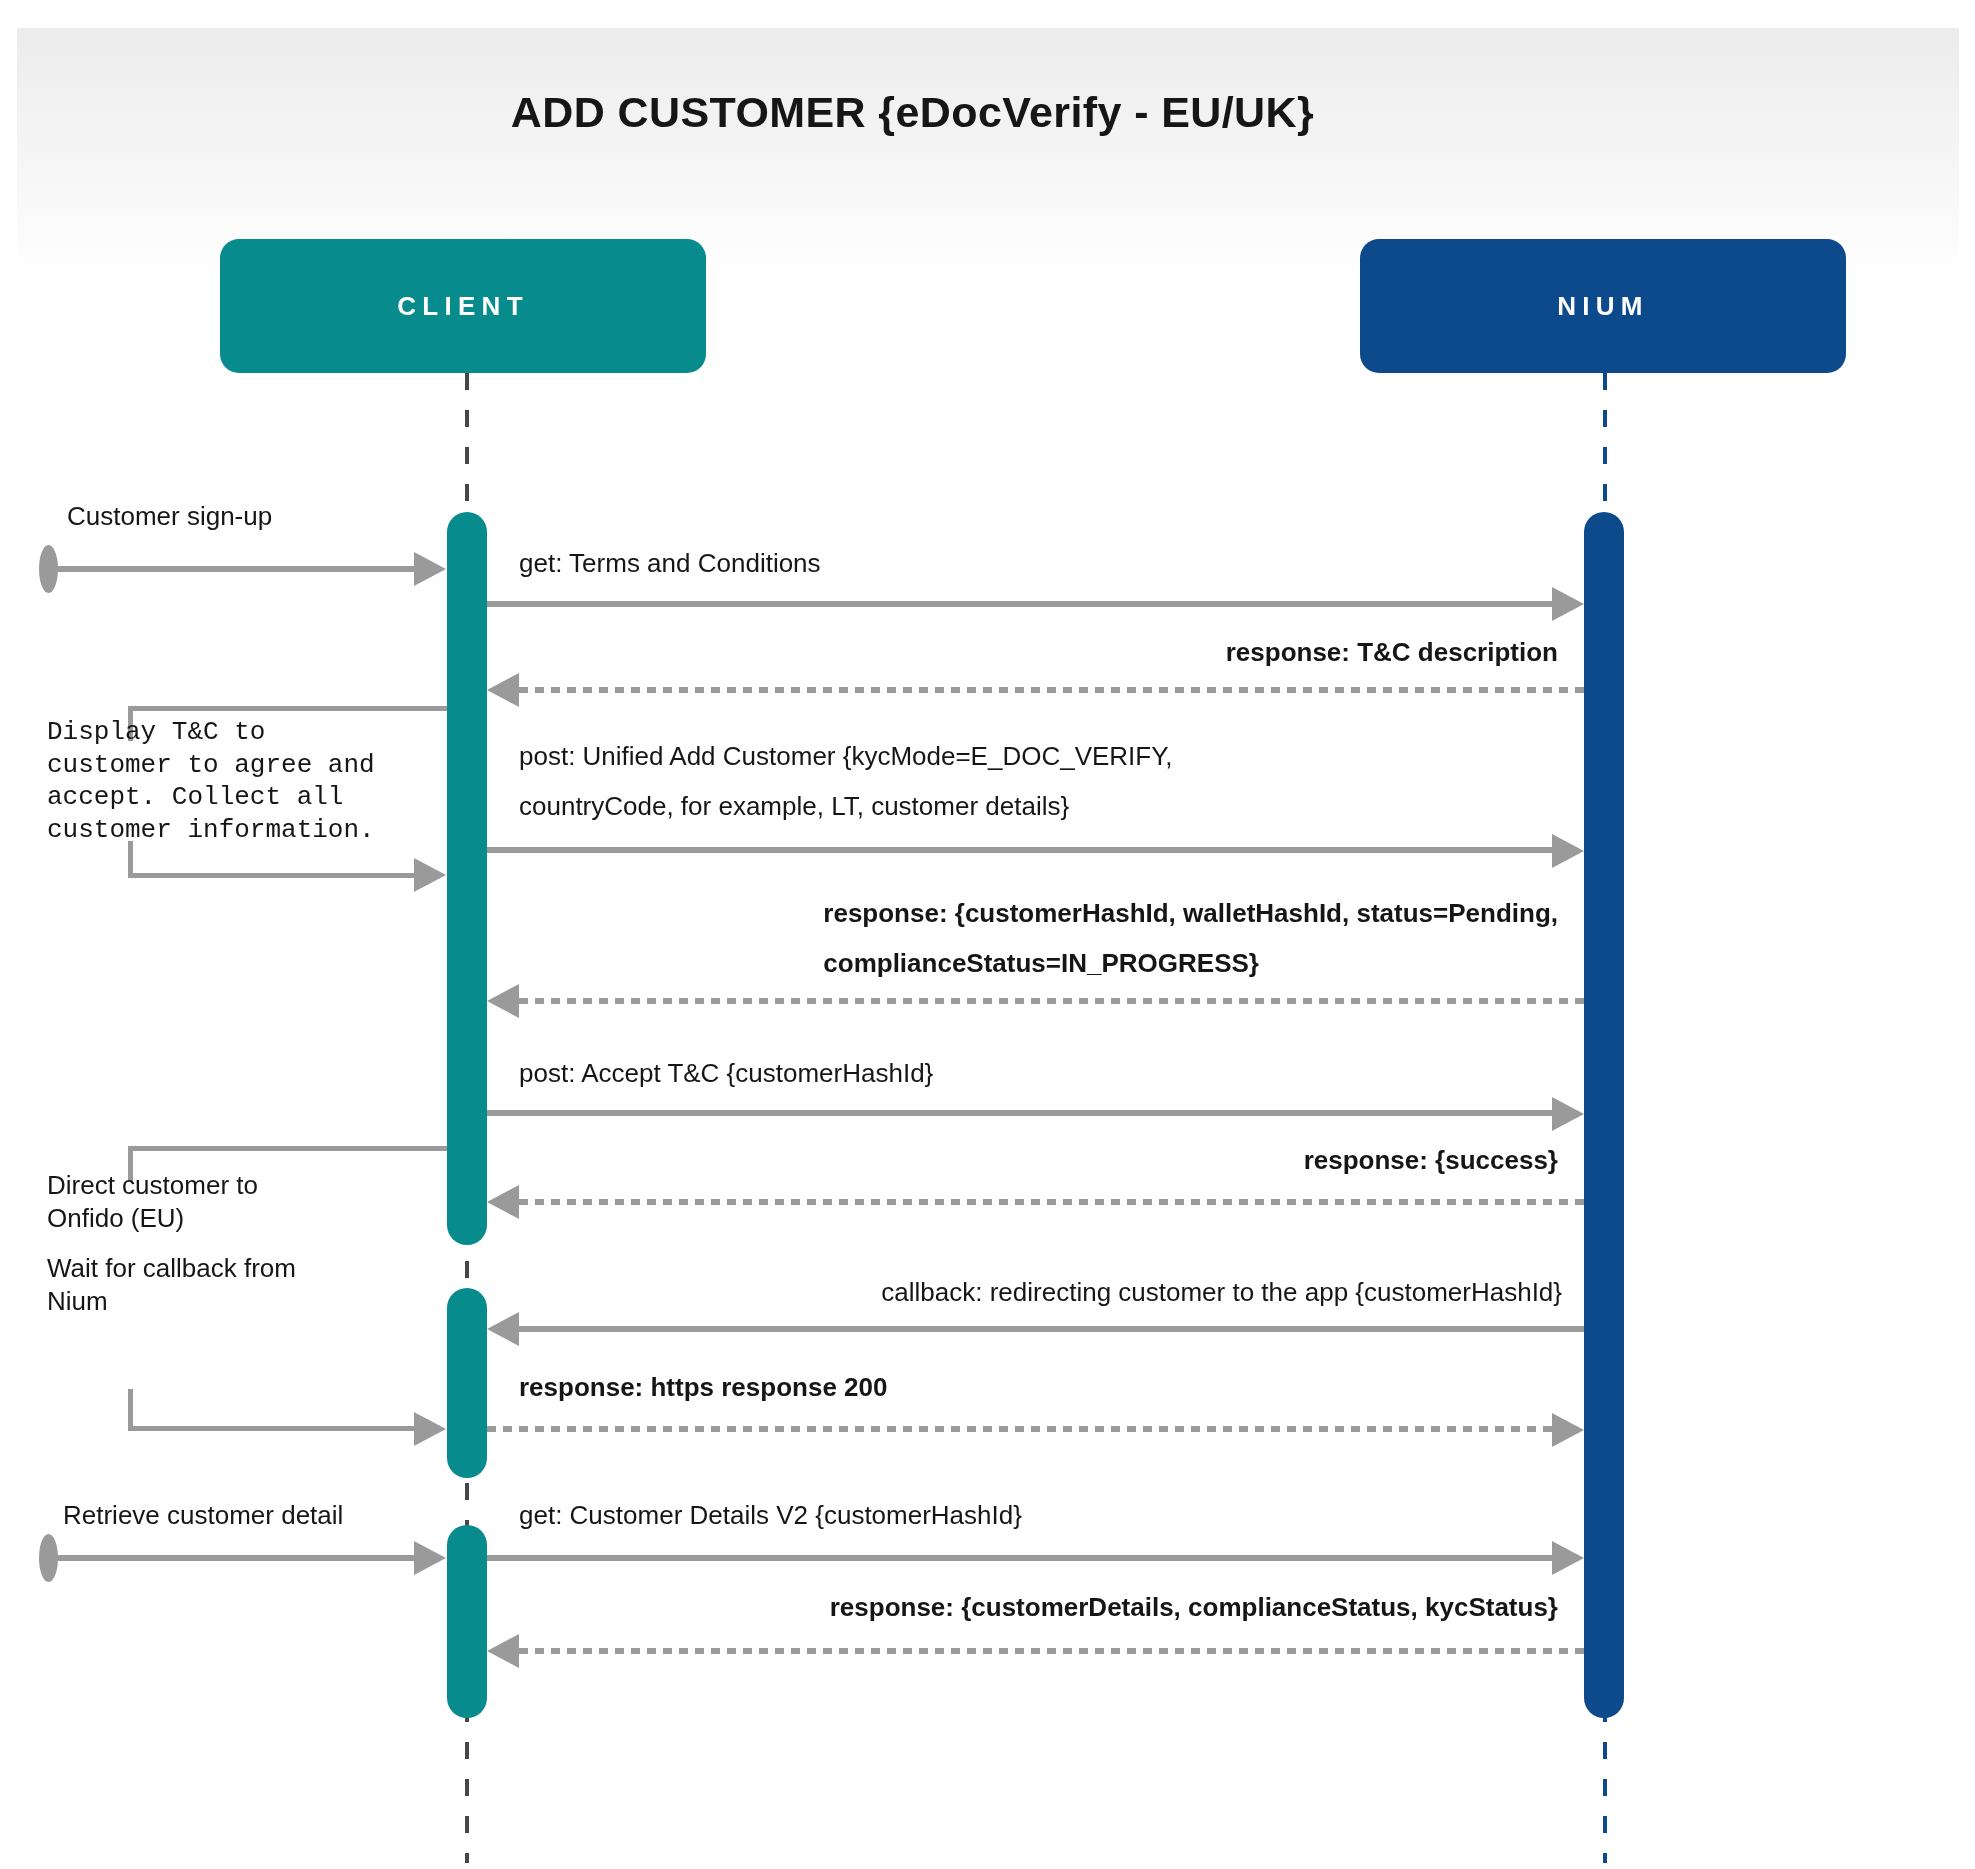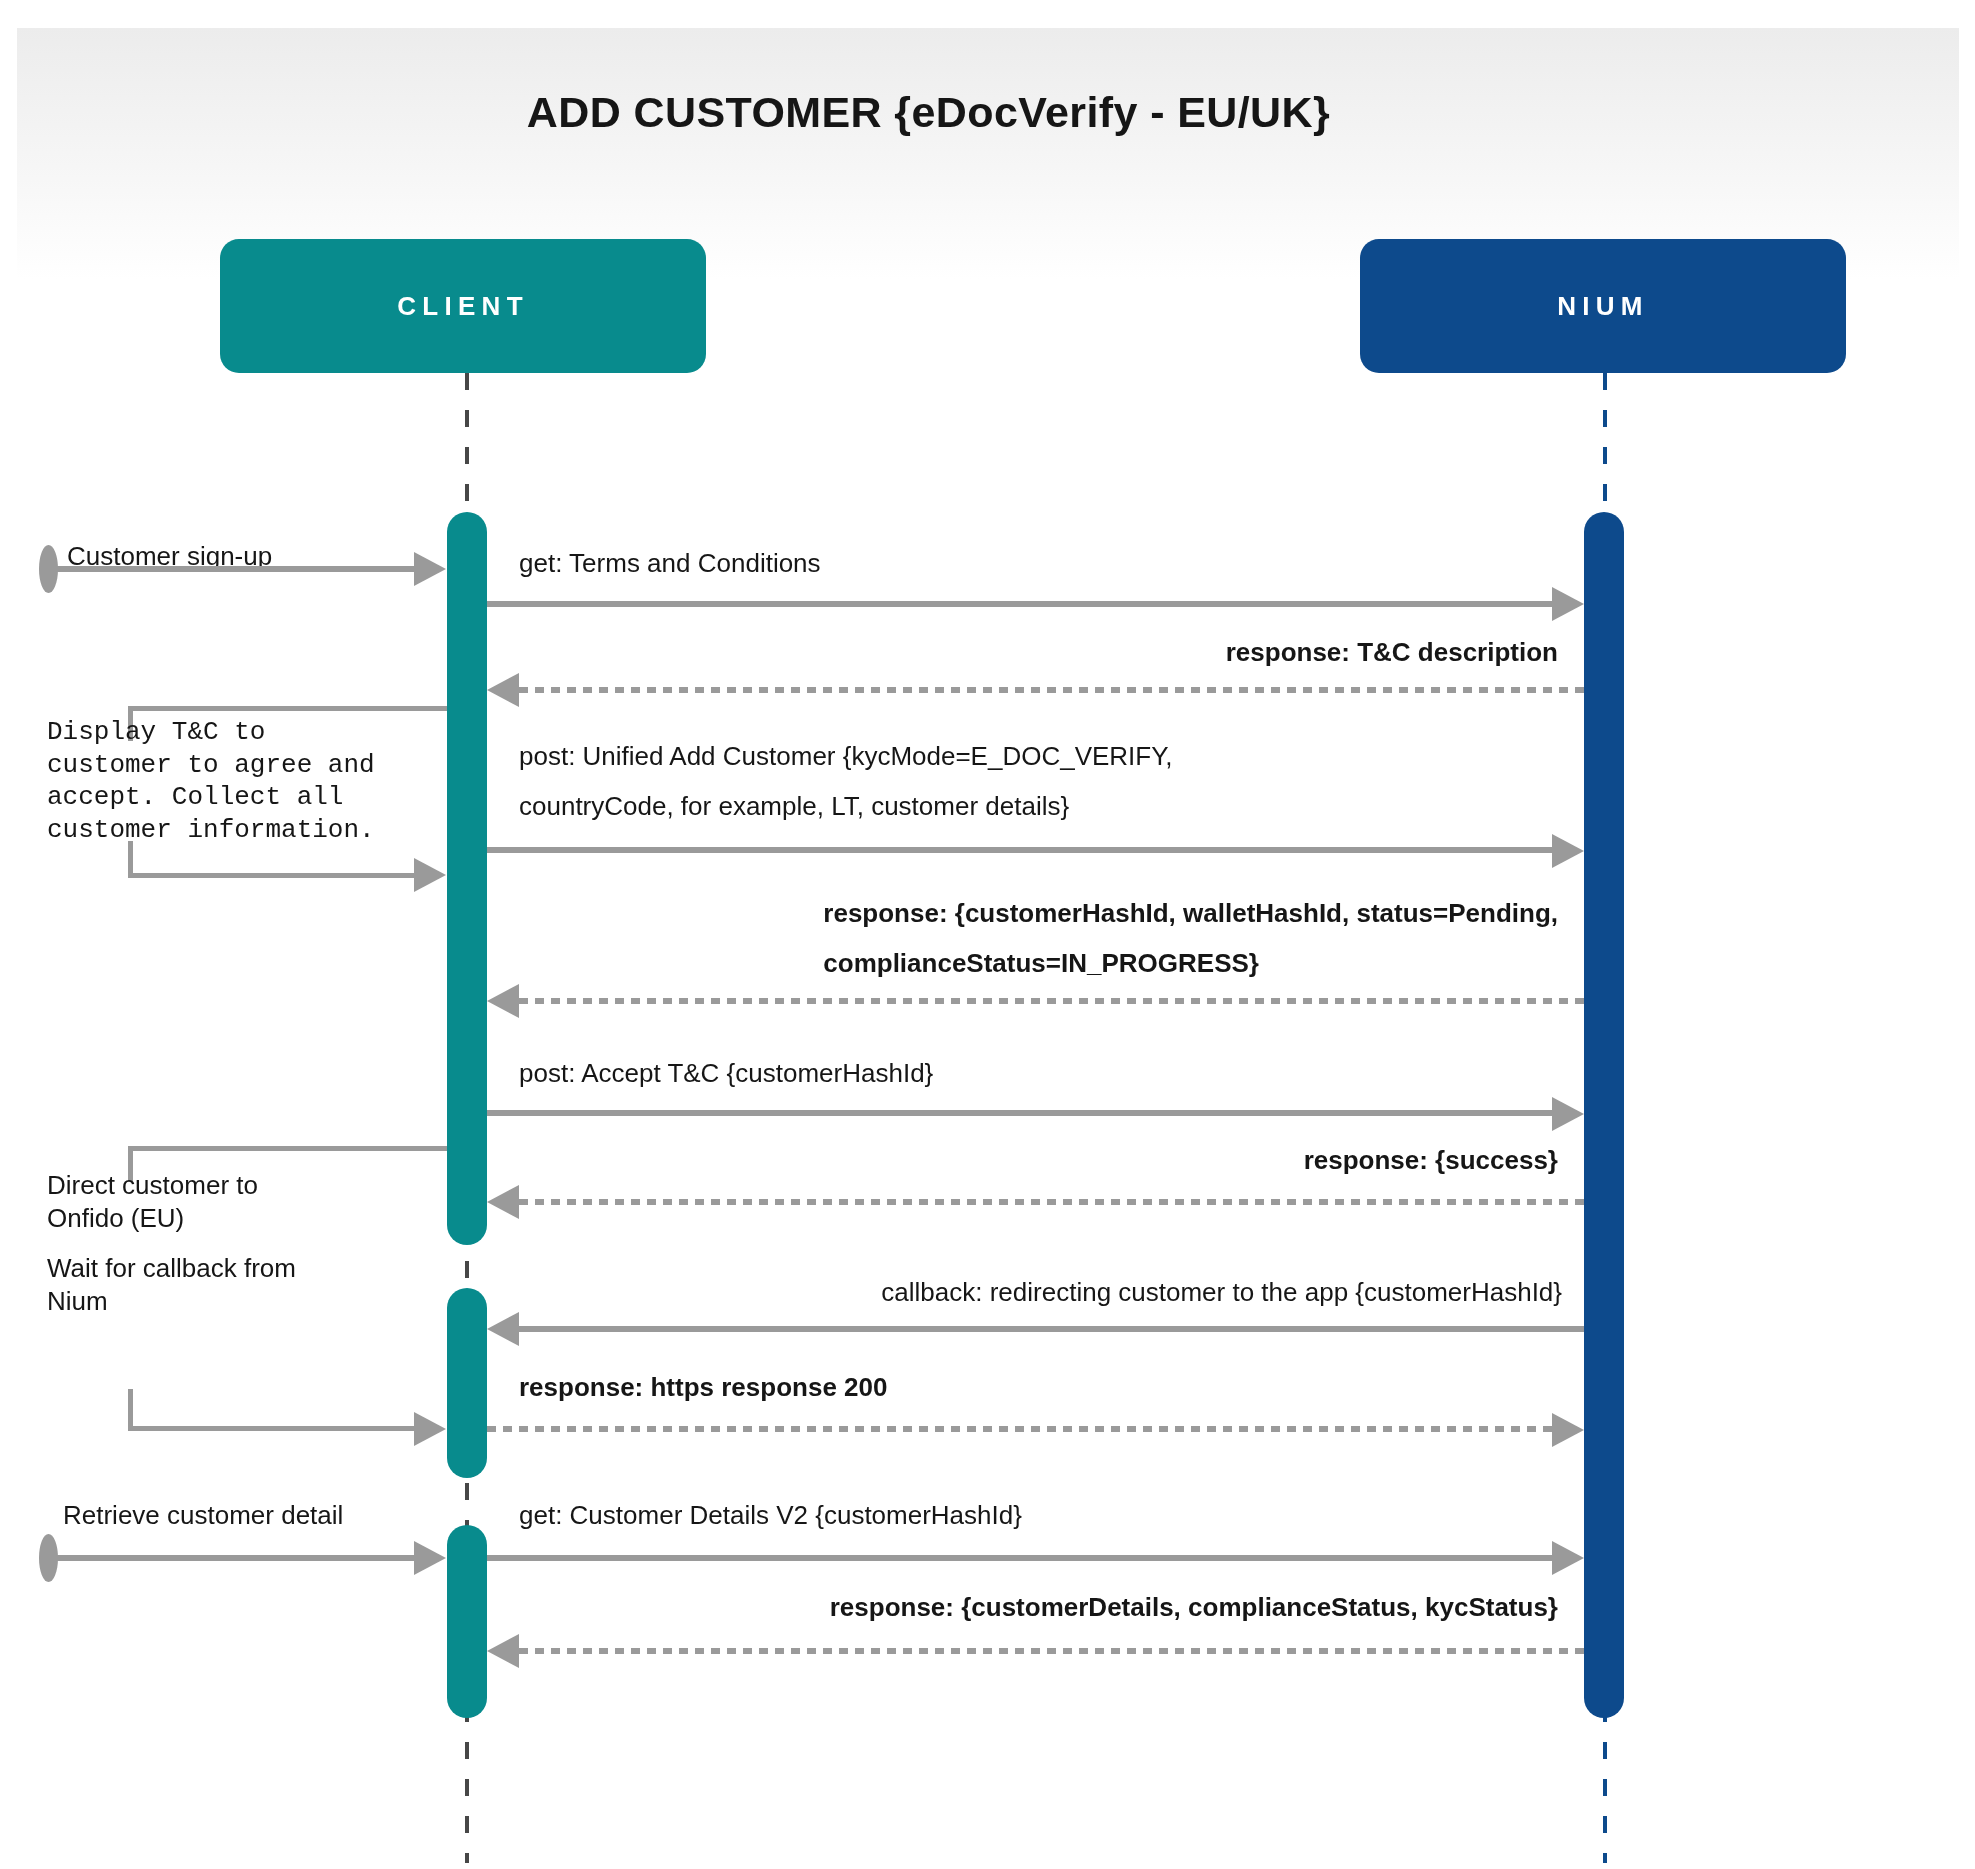--- a/index.html
+++ b/index.html
@@ -9,21 +9,21 @@
     background:#ffffff;
     font-family:"Liberation Sans",sans-serif;
     color:#161616;
     overflow:hidden;
   }
   .backdrop{
     position:absolute;left:16.6px;top:28px;width:1942px;height:251px;
     background:linear-gradient(180deg,#ececec 0%,#f6f6f6 55%,#ffffff 100%);
   }
   .title{
-    position:absolute;left:16px;top:88px;width:1825px;
+    position:absolute;left:0;top:88px;width:1825px;
     text-align:center;font-size:43px;font-weight:bold;letter-spacing:0.4px;
   }
   .actor-box{
     position:absolute;top:239px;width:486px;height:134px;
     border-radius:19px;display:flex;align-items:center;justify-content:center;
     color:#ffffff;font-size:26px;font-weight:bold;letter-spacing:6.3px;
   }
   .lifeline{position:absolute;top:373px;width:4px;height:1490px;}
   .lifeline.client{
     left:465px;
@@ -70,21 +70,21 @@
   </div>
   <div class="actor-box" style="left:1360px;background:#0d4a8c;">
     <span>NIUM</span>
   </div>
 
   <div class="bar client" style="top:512px;height:733px;"></div>
   <div class="bar client" style="top:1288px;height:190px;"></div>
   <div class="bar client" style="top:1525px;height:193px;"></div>
   <div class="bar nium" style="top:512px;height:1206px;"></div>
 
-  <div class="msg" style="left:67px;top:500px;margin-top:40px;">Customer sign-up</div>
+  <div class="msg" style="left:67px;top:500px;">Customer sign-up</div>
   <div class="dot" style="left:39px;top:545px;"></div>
   <div class="line solid" style="left:57px;top:566px;width:359px;"></div>
   <div class="head right" style="left:414px;top:552px;"></div>
 
   <div class="msg" style="left:519px;top:547px;">get: Terms and Conditions</div>
   <div class="line solid" style="left:487px;top:601px;width:1067px;"></div>
   <div class="head right" style="left:1552px;top:587px;"></div>
 
   <div class="msg bold right" style="right:417px;top:636px;">response: T&amp;C description</div>
   <div class="head left" style="left:487px;top:673px;"></div>

